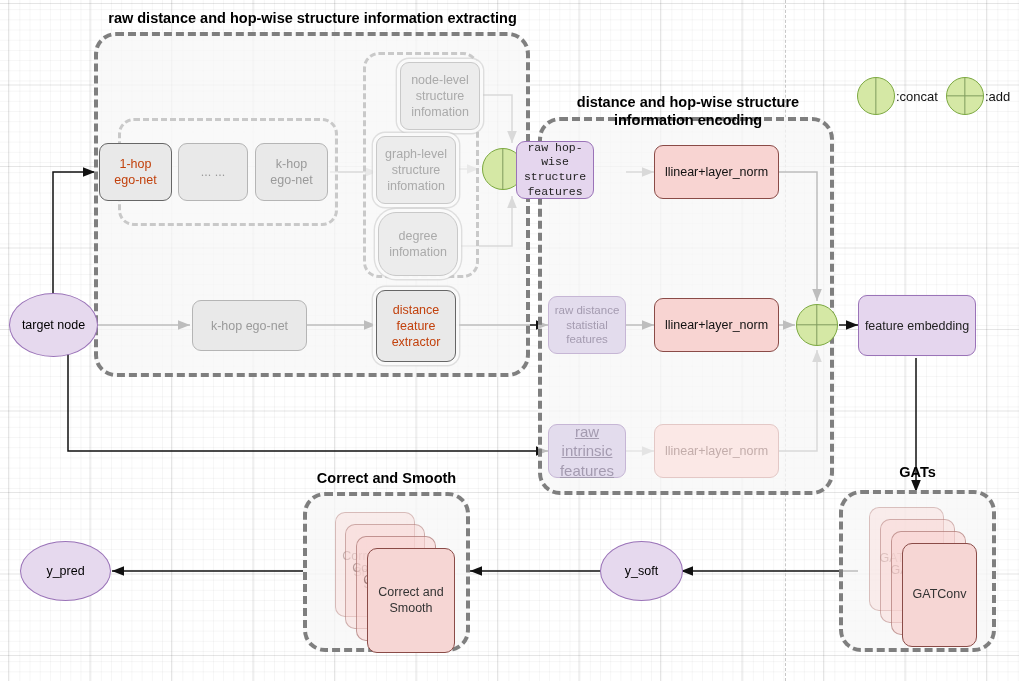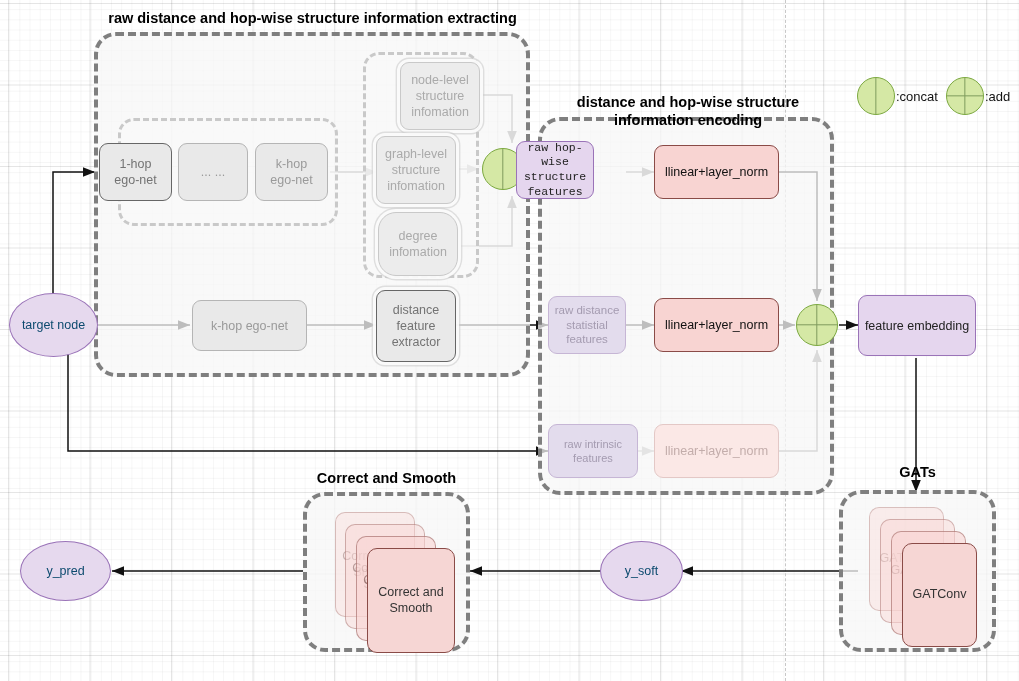--- a/index.html
+++ b/index.html
@@ -51,36 +51,36 @@
   }
 
   
   .box{
     position:absolute;box-sizing:border-box;
     display:flex;align-items:center;justify-content:center;
     text-align:center;line-height:1.28;
     border-radius:9px;
     font-size:12.5px;
   }
-  .gray{background:#e9e9e9;border:1.4px solid #666;color:#737373;}
+  .gray{background:#e9e9e9;border:1.4px solid #666;color:#c2410c;}
   .gray.dim{border-color:#b5b5b5;color:#9a9a9a;}
   .gray.dim2{border-color:#c9c9c9;color:#aaaaaa;background:#ececec;}
   .purple{background:#e5d6ee;border:1.4px solid #9a73b8;color:#222;}
   .purple.dim{background:#e3dced;border-color:#c6b6d5;color:#a49bb0;}
   .pink{background:#f8d4d2;border:1.4px solid #8a4b47;color:#111;}
   .pink.dim2{background:#fbe8e6;border-color:#e3c8c6;color:#c3adab;}
 
   
   .dbl{box-shadow:0 0 0 3px rgba(255,255,255,0.85), 0 0 0 4.4px rgba(200,200,200,0.55);}
 
   
   .ellipse{
     position:absolute;display:flex;align-items:center;justify-content:center;
     border-radius:50%;background:#e6d9ee;border:1.5px solid #9a73b8;
-    font-size:12.5px;color:#0c4a6e;box-sizing:border-box;
+    font-size:12.5px;color:#000000;box-sizing:border-box;
   }
 
   
   .opcircle{
     position:absolute;width:42px;height:42px;border-radius:50%;
     background:#d5e8a5;border:1.6px solid #7ba83f;box-sizing:border-box;
   }
   .opcircle .vbar{position:absolute;left:50%;top:0;width:0;height:100%;border-left:1.4px solid #7f9b5d;transform:translateX(-0.7px);}
   .opcircle .hbar{position:absolute;top:50%;left:0;height:0;width:100%;border-top:1.4px solid #7f9b5d;transform:translateY(-0.7px);}
 
@@ -210,21 +210,21 @@
   <div class="box purple" style="left:516px;top:141px;width:78px;height:58px;white-space:pre-line;font-size:11.5px;font-family:Liberation Mono, monospace;">raw hop-wise
 structure
 features</div>
   <div class="box pink" style="left:654px;top:145px;width:125px;height:54px;">llinear+layer_norm</div>
 
   <div class="box purple dim" style="left:548px;top:296px;width:78px;height:58px;white-space:pre-line;font-size:11.5px;">raw distance
 statistial
 features</div>
   <div class="box pink" style="left:654px;top:298px;width:125px;height:54px;">llinear+layer_norm</div>
 
-  <div class="box purple dim" style="left:548px;top:424px;width:90px;height:54px;white-space:pre-line;font-size:11px;">raw intrinsic
+  <div class="box purple dim" style="left:548px;top:424px;width:78px;height:54px;white-space:pre-line;font-size:15px;text-decoration:underline;">raw intrinsic
 features</div>
   <div class="box pink dim2" style="left:654px;top:424px;width:125px;height:54px;">llinear+layer_norm</div>
 
   <div class="opcircle" style="left:796px;top:304px;">
     <div class="vbar"></div>
       <div class="hbar"></div>
   </div>
 
   <div class="box purple" style="left:858px;top:295px;width:118px;height:61px;">feature embedding</div>
 

